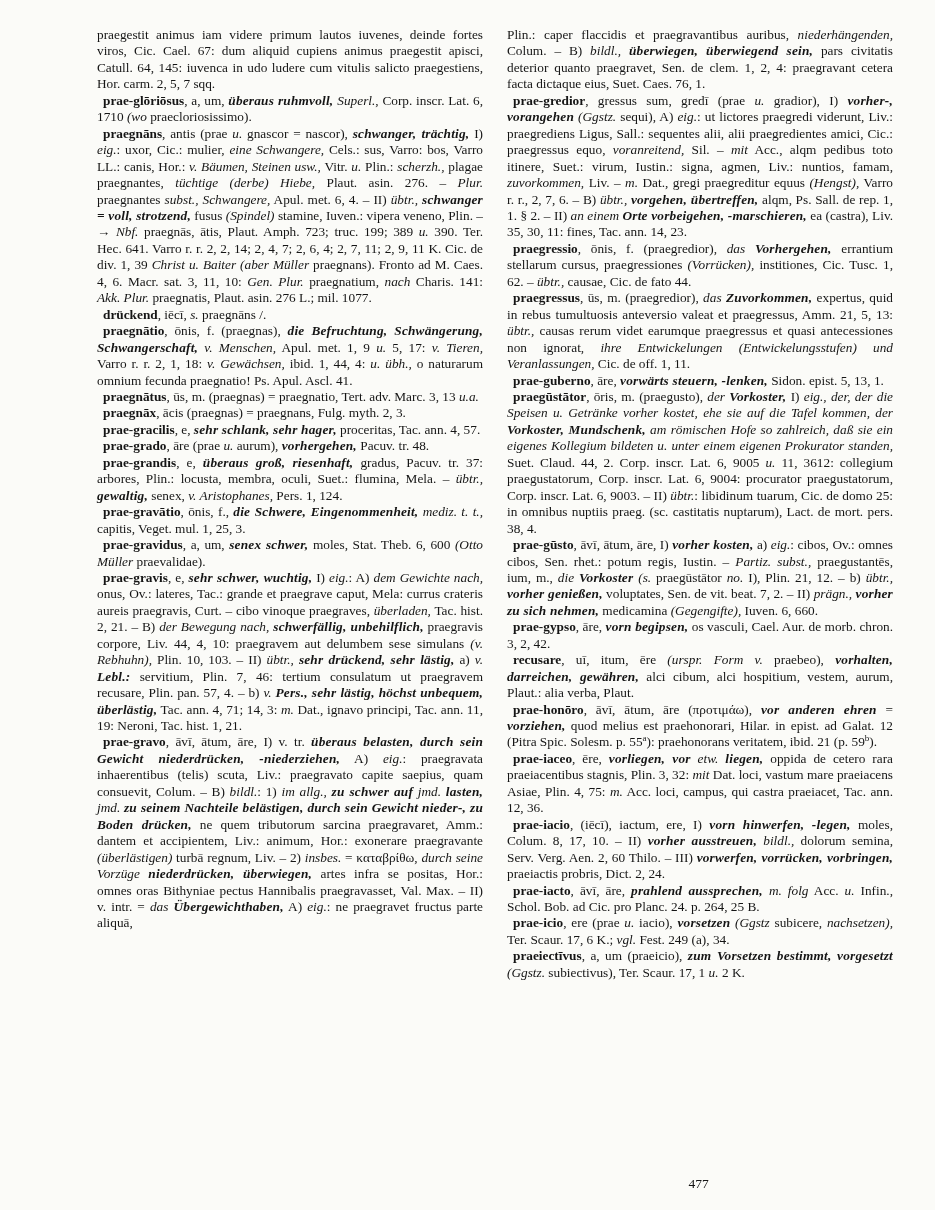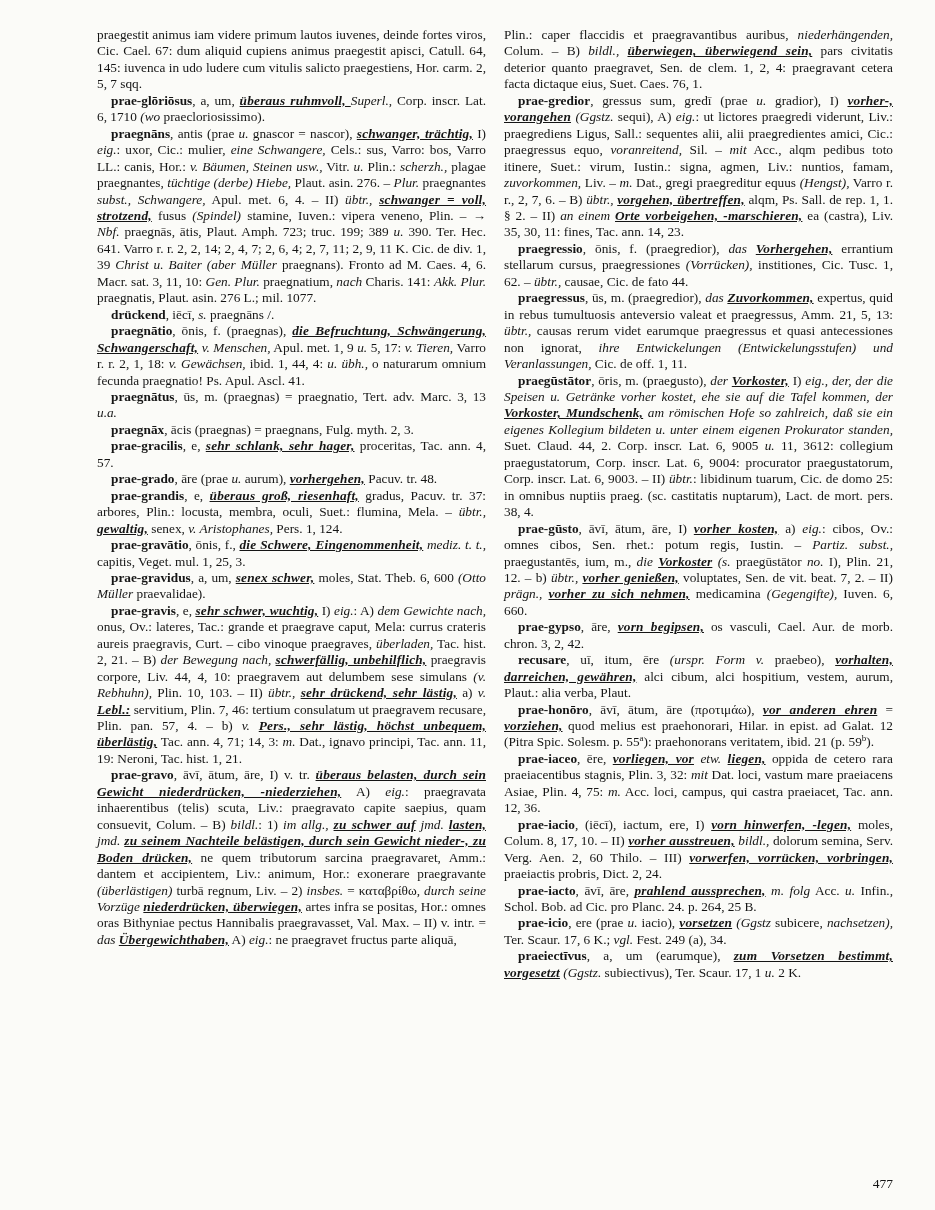--- a/index.html
+++ b/index.html
@@ -17,46 +17,46 @@
     font-size: 13.3px;
     line-height: 16.45px;
     overflow: hidden;
   }
   .columns {
     position: absolute;
     left: 97px;
     top: 27px;
     width: 796px;
     display: flex;
-    gap: 18px;
+    gap: 24px;
   }
   .col {
     width: 389px;
     text-align: justify;
     hyphens: none;
   }
   .col p {
     margin: 0;
     padding: 0;
     text-indent: 6px;
   }
   .col p.cont {
     text-indent: 0;
   }
   .r-n { font-weight: normal; font-style: normal; }
-  .r-b { font-weight: 700; margin-left: 8px; }
+  .r-b { font-weight: 700; }
   .r-i { font-style: italic; }
-  .r-bi { font-weight: 700; font-style: italic; letter-spacing: 0.2px; text-decoration: underline; }
+  .r-bi { font-weight: 700; font-style: italic; letter-spacing: 0.2px; }
   .r-sup { vertical-align: super; font-size: 9px; line-height: 0; }
   .page-number {
     position: absolute;
     top: 1176px;
     left: 504px;
     width: 389px;
-    text-align: right;
+    text-align: center;
     font-size: 13.5px;
   }
 </style>
 </head>
 <body>
 
 <div class="page">
   <div class="columns">
     <div class="col" id="col-left">
         <p class="cont"><span class="r-n">praegestit animus iam videre primum lautos iuvenes, deinde fortes viros, Cic. Cael. 67: dum aliquid cupiens animus praegestit apisci, Catull. 64, 145: iuvenca in udo ludere cum vitulis salicto praegestiens, Hor. carm. 2, 5, 7 sqq.</span></p>
@@ -72,26 +72,27 @@
         <p><span class="r-b">prae-gravātio</span><span class="r-n">, ōnis, f., </span><span class="r-bi">die Schwere, Eingenommenheit,</span><span class="r-n"> </span><span class="r-i">mediz. t. t.,</span><span class="r-n"> capitis, Veget. mul. 1, 25, 3.</span></p>
         <p><span class="r-b">prae-gravidus</span><span class="r-n">, a, um, </span><span class="r-bi">senex schwer,</span><span class="r-n"> moles, Stat. Theb. 6, 600 </span><span class="r-i">(Otto Müller</span><span class="r-n"> praevalidae).</span></p>
         <p><span class="r-b">prae-gravis</span><span class="r-n">, e, </span><span class="r-bi">sehr schwer, wuchtig,</span><span class="r-n"> I) </span><span class="r-i">eig.</span><span class="r-n">: A) </span><span class="r-i">dem Gewichte nach,</span><span class="r-n"> onus, Ov.: lateres, Tac.: grande et praegrave caput, Mela: currus crateris aureis praegravis, Curt. – cibo vinoque praegraves, </span><span class="r-i">überladen,</span><span class="r-n"> Tac. hist. 2, 21. – B) </span><span class="r-i">der Bewegung nach,</span><span class="r-n"> </span><span class="r-bi">schwerfällig, unbehilflich,</span><span class="r-n"> praegravis corpore, Liv. 44, 4, 10: praegravem aut delumbem sese simulans </span><span class="r-i">(v. Rebhuhn),</span><span class="r-n"> Plin. 10, 103. – II) </span><span class="r-i">übtr.,</span><span class="r-n"> </span><span class="r-bi">sehr drückend, sehr lästig,</span><span class="r-n"> a) </span><span class="r-i">v.</span><span class="r-n"> </span><span class="r-bi">Lebl.:</span><span class="r-n"> servitium, Plin. 7, 46: tertium consulatum ut praegravem recusare, Plin. pan. 57, 4. – b) </span><span class="r-i">v.</span><span class="r-n"> </span><span class="r-bi">Pers., sehr lästig, höchst unbequem, überlästig,</span><span class="r-n"> Tac. ann. 4, 71; 14, 3: </span><span class="r-i">m.</span><span class="r-n"> Dat., ignavo principi, Tac. ann. 11, 19: Neroni, Tac. hist. 1, 21.</span></p>
         <p><span class="r-b">prae-gravo</span><span class="r-n">, āvī, ātum, āre, I) v. tr. </span><span class="r-bi">überaus belasten, durch sein Gewicht niederdrücken, -niederziehen,</span><span class="r-n"> A) </span><span class="r-i">eig.</span><span class="r-n">: praegravata inhaerentibus (telis) scuta, Liv.: praegravato capite saepius, quam consuevit, Colum. – B) </span><span class="r-i">bildl.</span><span class="r-n">: 1) </span><span class="r-i">im allg.,</span><span class="r-n"> </span><span class="r-bi">zu schwer auf</span><span class="r-n"> </span><span class="r-i">jmd.</span><span class="r-n"> </span><span class="r-bi">lasten,</span><span class="r-n"> </span><span class="r-i">jmd.</span><span class="r-n"> </span><span class="r-bi">zu seinem Nachteile belästigen, durch sein Gewicht nieder-, zu Boden drücken,</span><span class="r-n"> ne quem tributorum sarcina praegravaret, Amm.: dantem et accipientem, Liv.: animum, Hor.: exonerare praegravante </span><span class="r-i">(überlästigen)</span><span class="r-n"> turbā regnum, Liv. – 2) </span><span class="r-i">insbes.</span><span class="r-n"> = καταβρίθω, </span><span class="r-i">durch seine Vorzüge</span><span class="r-n"> </span><span class="r-bi">niederdrücken, überwiegen,</span><span class="r-n"> artes infra se positas, Hor.: omnes oras Bithyniae pectus Hannibalis praegravasset, Val. Max. – II) v. intr. = </span><span class="r-i">das</span><span class="r-n"> </span><span class="r-bi">Übergewichthaben,</span><span class="r-n"> A) </span><span class="r-i">eig.</span><span class="r-n">: ne praegravet fructus parte aliquā,</span></p>
       </div>
     <div class="col" id="col-right">
         <p class="cont"><span class="r-n">Plin.: caper flaccidis et praegravantibus auribus, </span><span class="r-i">niederhängenden,</span><span class="r-n"> Colum. – B) </span><span class="r-i">bildl.,</span><span class="r-n"> </span><span class="r-bi">überwiegen, überwiegend sein,</span><span class="r-n"> pars civitatis deterior quanto praegravet, Sen. de clem. 1, 2, 4: praegravant cetera facta dictaque eius, Suet. Caes. 76, 1.</span></p>
         <p><span class="r-b">prae-gredior</span><span class="r-n">, gressus sum, gredī (prae </span><span class="r-i">u.</span><span class="r-n"> gradior), I) </span><span class="r-bi">vorher-, vorangehen</span><span class="r-n"> </span><span class="r-i">(Ggstz.</span><span class="r-n"> sequi), A) </span><span class="r-i">eig.</span><span class="r-n">: ut lictores praegredi viderunt, Liv.: praegrediens Ligus, Sall.: sequentes alii, alii praegredientes amici, Cic.: praegressus equo, </span><span class="r-i">voranreitend,</span><span class="r-n"> Sil. – </span><span class="r-i">mit</span><span class="r-n"> Acc., alqm pedibus toto itinere, Suet.: virum, Iustin.: signa, agmen, Liv.: nuntios, famam, </span><span class="r-i">zuvorkommen,</span><span class="r-n"> Liv. – </span><span class="r-i">m.</span><span class="r-n"> Dat., gregi praegreditur equus </span><span class="r-i">(Hengst),</span><span class="r-n"> Varro r. r., 2, 7, 6. – B) </span><span class="r-i">übtr.,</span><span class="r-n"> </span><span class="r-bi">vorgehen, übertreffen,</span><span class="r-n"> alqm, Ps. Sall. de rep. 1, 1. § 2. – II) </span><span class="r-i">an einem</span><span class="r-n"> </span><span class="r-bi">Orte vorbeigehen, -marschieren,</span><span class="r-n"> ea (castra), Liv. 35, 30, 11: fines, Tac. ann. 14, 23.</span></p>
         <p><span class="r-b">praegressio</span><span class="r-n">, ōnis, f. (praegredior), </span><span class="r-i">das</span><span class="r-n"> </span><span class="r-bi">Vorhergehen,</span><span class="r-n"> errantium stellarum cursus, praegressiones </span><span class="r-i">(Vorrücken),</span><span class="r-n"> institiones, Cic. Tusc. 1, 62. – </span><span class="r-i">übtr.,</span><span class="r-n"> causae, Cic. de fato 44.</span></p>
         <p><span class="r-b">praegressus</span><span class="r-n">, ūs, m. (praegredior), </span><span class="r-i">das</span><span class="r-n"> </span><span class="r-bi">Zuvorkommen,</span><span class="r-n"> expertus, quid in rebus tumultuosis anteversio valeat et praegressus, Amm. 21, 5, 13: </span><span class="r-i">übtr.,</span><span class="r-n"> causas rerum videt earumque praegressus et quasi antecessiones non ignorat, </span><span class="r-i">ihre Entwickelungen (Entwickelungsstufen) und Veranlassungen,</span><span class="r-n"> Cic. de off. 1, 11.</span></p>
+        <p><span class="r-b">prae-guberno</span><span class="r-n">, āre, </span><span class="r-bi">vorwärts steuern, -lenken,</span><span class="r-n"> Sidon. epist. 5, 13, 1.</span></p>
         <p><span class="r-b">praegūstātor</span><span class="r-n">, ōris, m. (praegusto), </span><span class="r-i">der</span><span class="r-n"> </span><span class="r-bi">Vorkoster,</span><span class="r-n"> I) </span><span class="r-i">eig., der, der die Speisen u. Getränke vorher kostet, ehe sie auf die Tafel kommen, der</span><span class="r-n"> </span><span class="r-bi">Vorkoster, Mundschenk,</span><span class="r-n"> </span><span class="r-i">am römischen Hofe so zahlreich, daß sie ein eigenes Kollegium bildeten u. unter einem eigenen Prokurator standen,</span><span class="r-n"> Suet. Claud. 44, 2. Corp. inscr. Lat. 6, 9005 </span><span class="r-i">u.</span><span class="r-n"> 11, 3612: collegium praegustatorum, Corp. inscr. Lat. 6, 9004: procurator praegustatorum, Corp. inscr. Lat. 6, 9003. – II) </span><span class="r-i">übtr.</span><span class="r-n">: libidinum tuarum, Cic. de domo 25: in omnibus nuptiis praeg. (sc. castitatis nuptarum), Lact. de mort. pers. 38, 4.</span></p>
         <p><span class="r-b">prae-gūsto</span><span class="r-n">, āvī, ātum, āre, I) </span><span class="r-bi">vorher kosten,</span><span class="r-n"> a) </span><span class="r-i">eig.</span><span class="r-n">: cibos, Ov.: omnes cibos, Sen. rhet.: potum regis, Iustin. – </span><span class="r-i">Partiz. subst.,</span><span class="r-n"> praegustantēs, ium, m., </span><span class="r-i">die</span><span class="r-n"> </span><span class="r-bi">Vorkoster</span><span class="r-n"> </span><span class="r-i">(s.</span><span class="r-n"> praegūstātor </span><span class="r-i">no.</span><span class="r-n"> I), Plin. 21, 12. – b) </span><span class="r-i">übtr.,</span><span class="r-n"> </span><span class="r-bi">vorher genießen,</span><span class="r-n"> voluptates, Sen. de vit. beat. 7, 2. – II) </span><span class="r-i">prägn.,</span><span class="r-n"> </span><span class="r-bi">vorher zu sich nehmen,</span><span class="r-n"> medicamina </span><span class="r-i">(Gegengifte),</span><span class="r-n"> Iuven. 6, 660.</span></p>
         <p><span class="r-b">prae-gypso</span><span class="r-n">, āre, </span><span class="r-bi">vorn begipsen,</span><span class="r-n"> os vasculi, Cael. Aur. de morb. chron. 3, 2, 42.</span></p>
         <p><span class="r-b">recusare</span><span class="r-n">, uī, itum, ēre </span><span class="r-i">(urspr. Form v.</span><span class="r-n"> praebeo), </span><span class="r-bi">vorhalten, darreichen, gewähren,</span><span class="r-n"> alci cibum, alci hospitium, vestem, aurum, Plaut.: alia verba, Plaut.</span></p>
         <p><span class="r-b">prae-honōro</span><span class="r-n">, āvī, ātum, āre (προτιμάω), </span><span class="r-bi">vor anderen ehren</span><span class="r-n"> = </span><span class="r-bi">vorziehen,</span><span class="r-n"> quod melius est praehonorari, Hilar. in epist. ad Galat. 12 (Pitra Spic. Solesm. p. 55</span><span class="r-sup">a</span><span class="r-n">): praehonorans veritatem, ibid. 21 (p. 59</span><span class="r-sup">b</span><span class="r-n">).</span></p>
         <p><span class="r-b">prae-iaceo</span><span class="r-n">, ēre, </span><span class="r-bi">vorliegen, vor</span><span class="r-n"> </span><span class="r-i">etw.</span><span class="r-n"> </span><span class="r-bi">liegen,</span><span class="r-n"> oppida de cetero rara praeiacentibus stagnis, Plin. 3, 32: </span><span class="r-i">mit</span><span class="r-n"> Dat. loci, vastum mare praeiacens Asiae, Plin. 4, 75: </span><span class="r-i">m.</span><span class="r-n"> Acc. loci, campus, qui castra praeiacet, Tac. ann. 12, 36.</span></p>
         <p><span class="r-b">prae-iacio</span><span class="r-n">, (iēcī), iactum, ere, I) </span><span class="r-bi">vorn hinwerfen, -legen,</span><span class="r-n"> moles, Colum. 8, 17, 10. – II) </span><span class="r-bi">vorher ausstreuen,</span><span class="r-n"> </span><span class="r-i">bildl.,</span><span class="r-n"> dolorum semina, Serv. Verg. Aen. 2, 60 Thilo. – III) </span><span class="r-bi">vorwerfen, vorrücken, vorbringen,</span><span class="r-n"> praeiactis probris, Dict. 2, 24.</span></p>
         <p><span class="r-b">prae-iacto</span><span class="r-n">, āvī, āre, </span><span class="r-bi">prahlend aussprechen,</span><span class="r-n"> </span><span class="r-i">m. folg</span><span class="r-n"> Acc. </span><span class="r-i">u.</span><span class="r-n"> Infin., Schol. Bob. ad Cic. pro Planc. 24. p. 264, 25 B.</span></p>
         <p><span class="r-b">prae-icio</span><span class="r-n">, ere (prae </span><span class="r-i">u.</span><span class="r-n"> iacio), </span><span class="r-bi">vorsetzen</span><span class="r-n"> </span><span class="r-i">(Ggstz</span><span class="r-n"> subicere, </span><span class="r-i">nachsetzen),</span><span class="r-n"> Ter. Scaur. 17, 6 K.; </span><span class="r-i">vgl.</span><span class="r-n"> Fest. 249 (a), 34.</span></p>
-        <p><span class="r-b">praeiectīvus</span><span class="r-n">, a, um (earumque), </span><span class="r-bi">zum Vorsetzen bestimmt, vorgesetzt</span><span class="r-n"> </span><span class="r-i">(Ggstz.</span><span class="r-n"> subiectivus), Ter. Scaur. 17, 1 </span><span class="r-i">u.</span><span class="r-n"> 2 K.</span></p>
+        <p><span class="r-b">praeiectīvus</span><span class="r-n">, a, um (praeicio), </span><span class="r-bi">zum Vorsetzen bestimmt, vorgesetzt</span><span class="r-n"> </span><span class="r-i">(Ggstz.</span><span class="r-n"> subiectivus), Ter. Scaur. 17, 1 </span><span class="r-i">u.</span><span class="r-n"> 2 K.</span></p>
       </div>
   </div>
   <div class="page-number">477</div>
 </div>
 
 </body></html>

